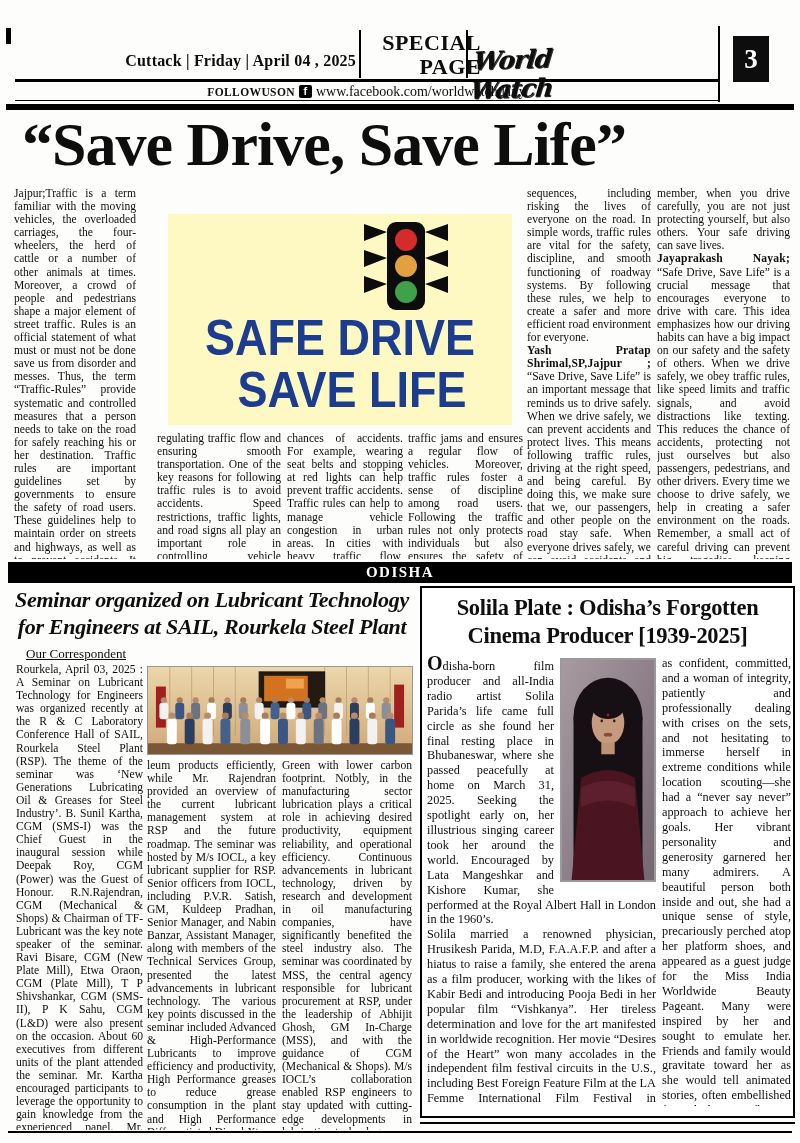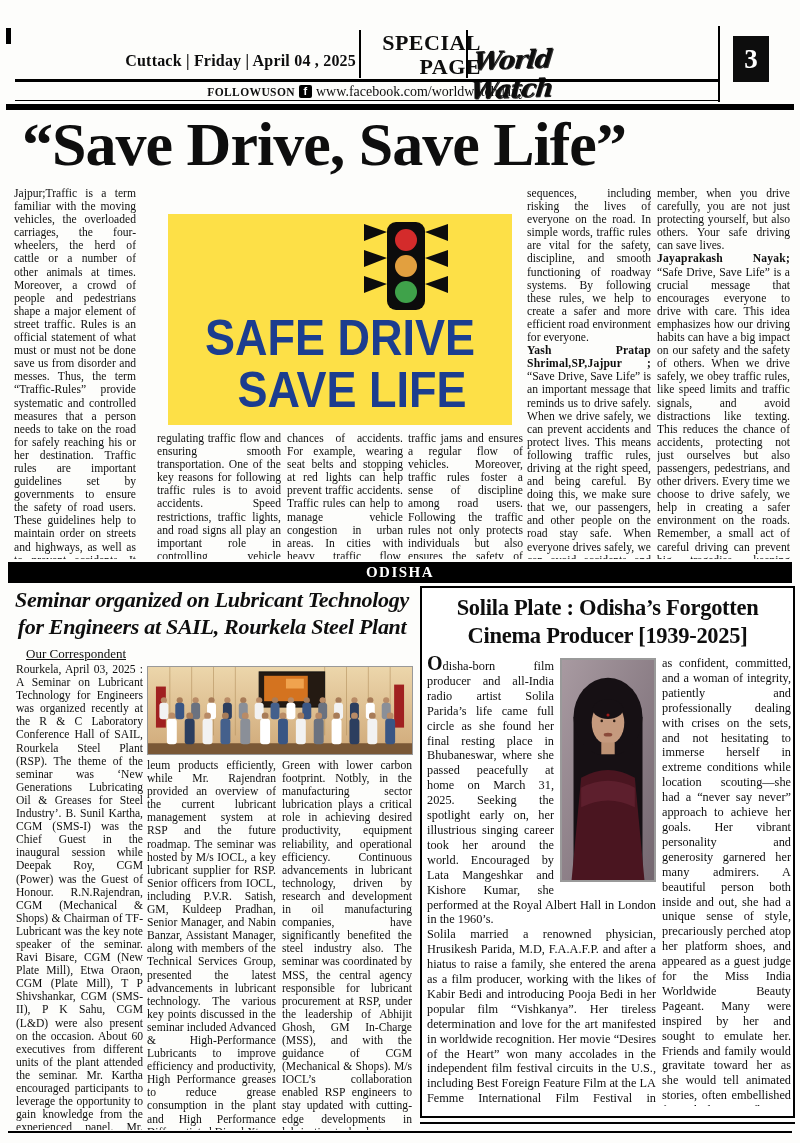--- a/index.html
+++ b/index.html
@@ -31,21 +31,21 @@
   #main-headline { left:0; top:110px; width:648px; text-align:center; font-size:62px; font-weight:bold; letter-spacing:-1px; line-height:68px; }
   .newscol { text-align:justify; overflow:hidden; font-size:11.6px; line-height:13.1px; overflow-wrap:break-word; }
   .newscol p { margin:0; }
   .byl { font-weight:bold; letter-spacing:.2px; }
   #lead-col1 { left:14px;  top:187px; width:122px; height:372px; }
   #lead-col5 { left:527px; top:187px; width:124px; height:372px; }
   #lead-col6 { left:657px; top:187px; width:133px; height:372px; }
   #lead-col2 { left:157px; top:432px; width:124px; height:127px; }
   #lead-col3 { left:287px; top:432px; width:116px; height:127px; }
   #lead-col4 { left:408px; top:432px; width:115px; height:127px; }
-  #poster { left:168px; top:214px; width:344px; height:211px; background:#fde047; overflow:hidden; }
+  #poster { left:168px; top:214px; width:344px; height:211px; background:#fef9c3; overflow:hidden; }
   #poster-svg { position:absolute; left:182px; top:6px; width:112px; height:92px; }
   .poster-line { position:absolute; width:100%; text-align:center; font-family:"Liberation Sans",sans-serif; font-weight:bold; color:#1c3d8f; font-size:45px; letter-spacing:0; transform:scaleY(1.12); }
   #poster-line1 { top:98px; }
   #poster-line2 { top:150px; padding-left:24px; }
   
   #odisha-banner { left:8px; top:562px; width:784px; height:21px; background:#000000; color:#fff; display:flex; align-items:center; justify-content:center; font-size:15px; font-weight:bold; letter-spacing:1.5px; }
   
   #seminar-headline { left:10px; top:586px; width:404px; text-align:center; font-size:22px; font-weight:bold; line-height:27px; letter-spacing:-.3px;font-style:italic; }
   #seminar-byline { left:26px; top:646px; width:140px; font-size:13px; text-decoration:underline; }
   #seminar-photo { left:147px; top:666px; width:266px; height:89px; border:1px solid #999; }

